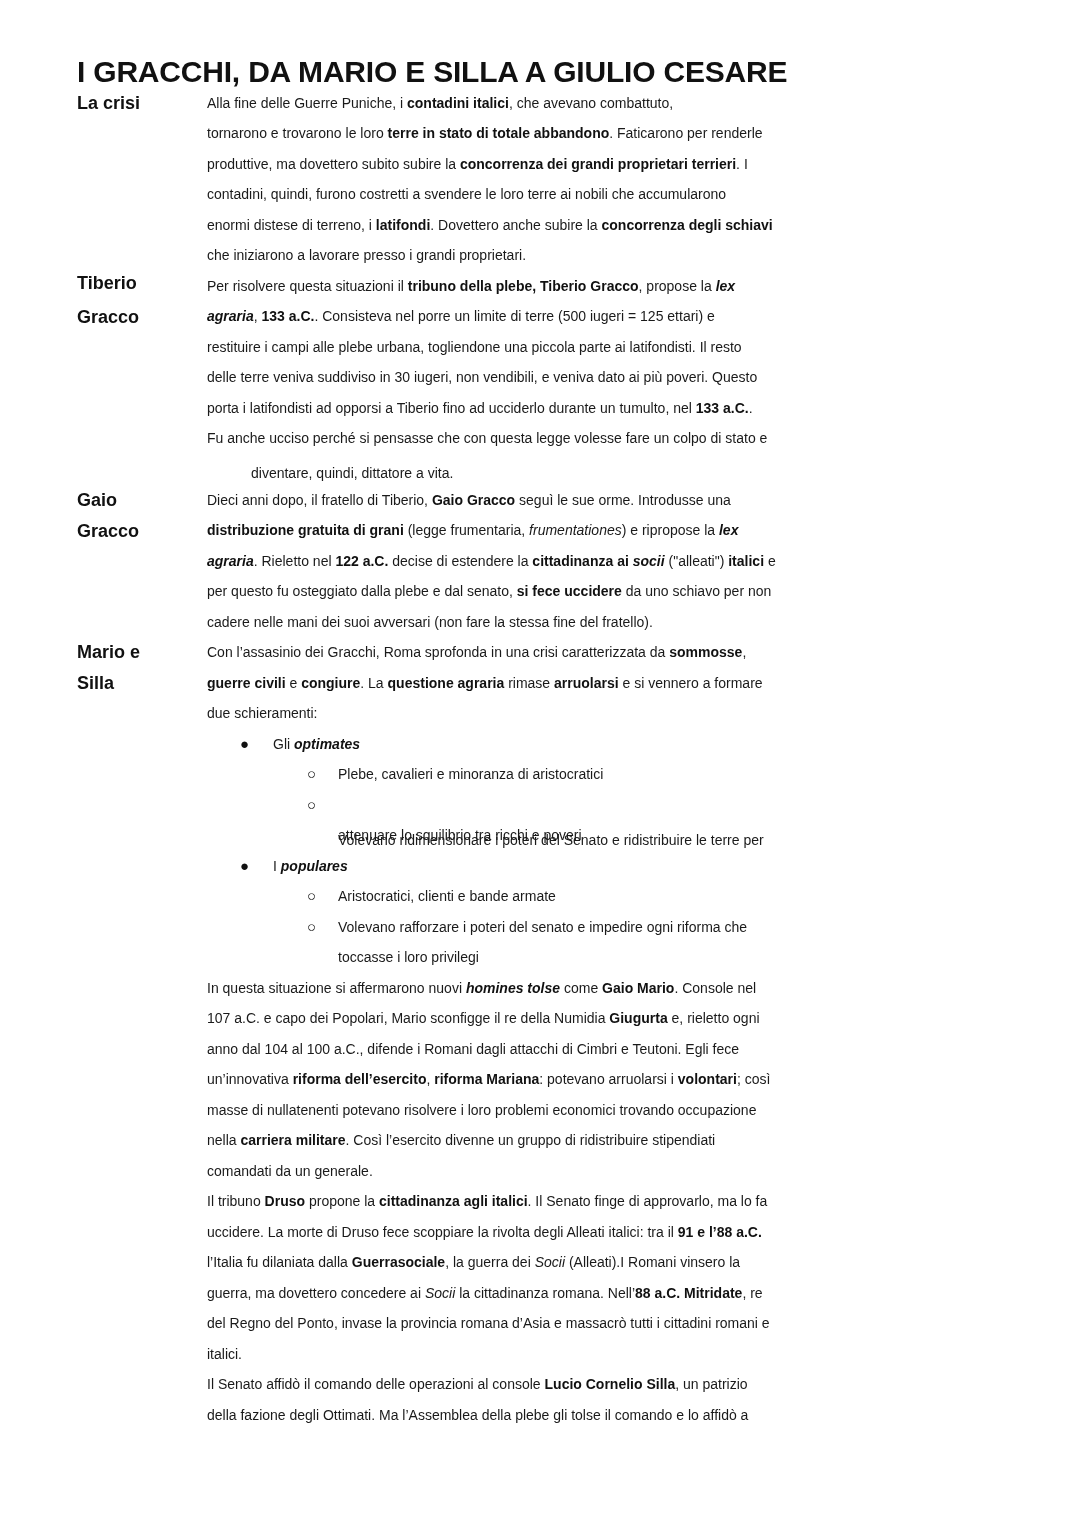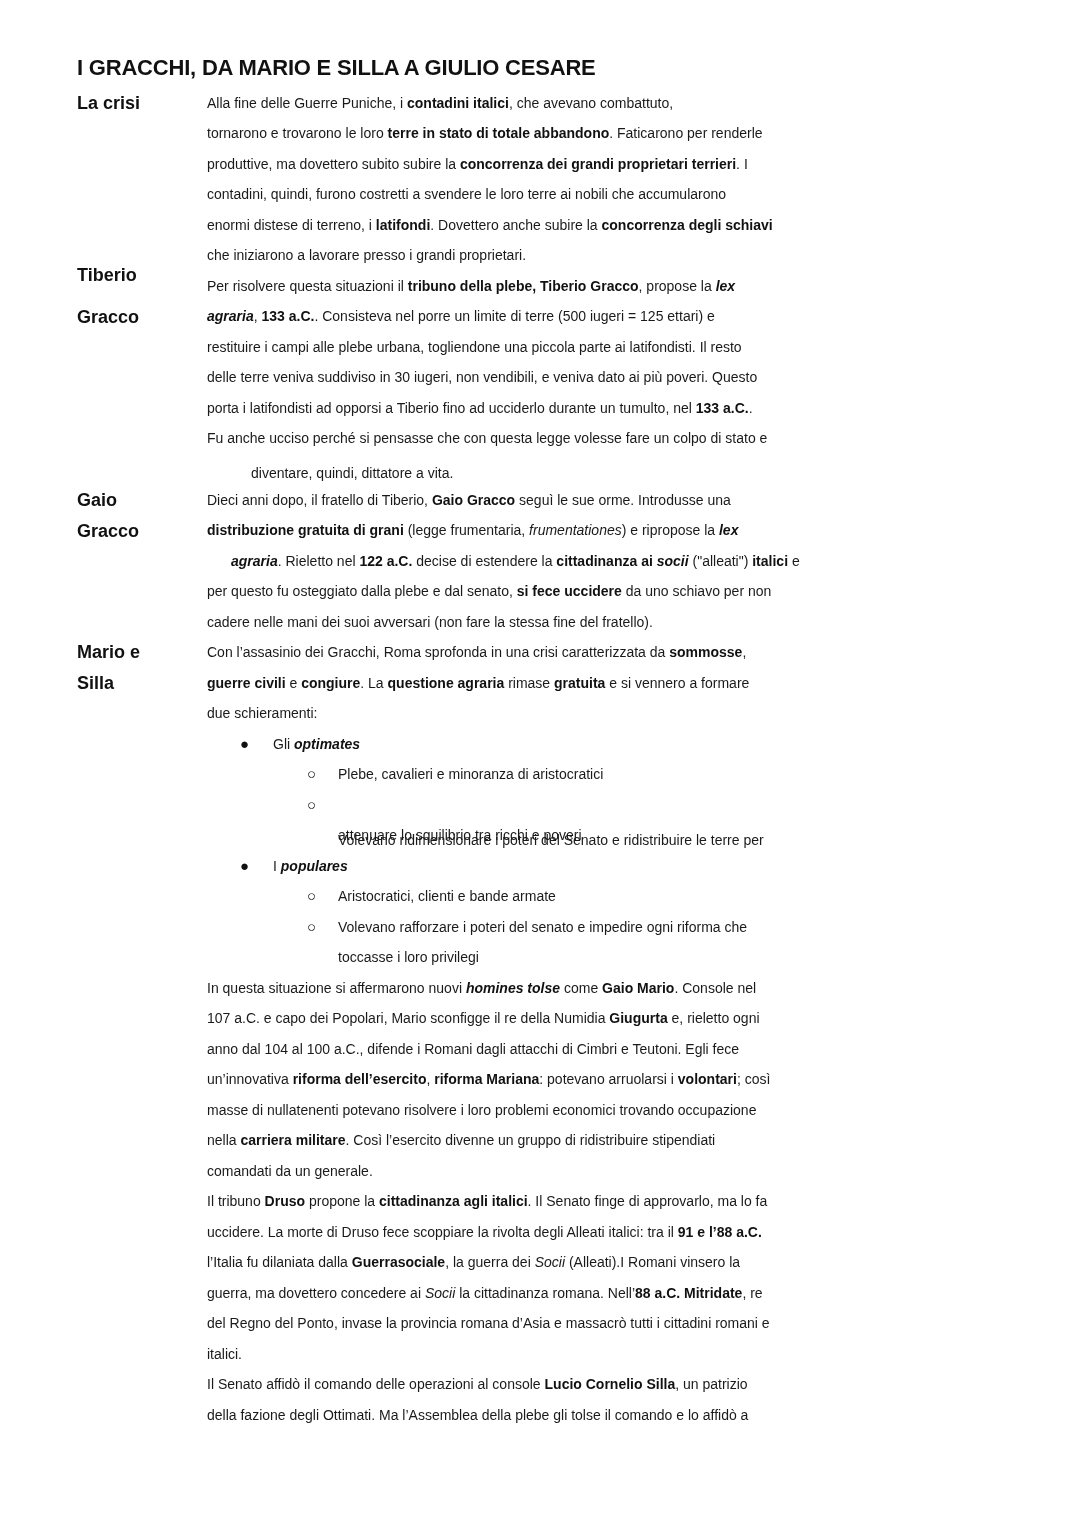--- a/index.html
+++ b/index.html
@@ -1,37 +1,37 @@
 <!DOCTYPE html>
 <html><head>
 <meta charset="utf-8">
 <style>
   html, body { margin:0; padding:0; background:#ffffff; }
   body { width:1080px; height:1530px; position:relative; overflow:hidden;
          font-family:"Liberation Sans", "DejaVu Sans", sans-serif; color:#1a1a1a; }
   .page { position:absolute; left:0; top:0; width:1080px; height:1530px; }
-  .title { position:absolute; left:77px; top:55px; font-size:22px; font-weight:bold;
+  .title { position:absolute; left:77px; top:55px; font-size:30px; font-weight:bold;
            letter-spacing:-0.2px; color:#111; white-space:nowrap; }
   .label { position:absolute; left:77px; font-size:18px; font-weight:bold; line-height:30.6px; color:#111; }
   .line { position:absolute; left:207px; font-size:14px; line-height:30.6px; white-space:nowrap; color:#1a1a1a; }
   .line.l1 { left:273px; }
   .line.l2 { left:338px; }
   .bullet { position:absolute; font-size:15px; line-height:30.6px; color:#111; }
   .b { font-weight:bold; color:#111; }
   .i { font-style:italic;text-align:center; }
   .bi { font-weight:bold; font-style:italic; color:#111; }
 </style>
 </head>
 <body>
 
 <div class="page">
   <div class="title">I GRACCHI, DA MARIO E SILLA A GIULIO CESARE</div>
   <div id="labels">
       <div class="label" style="top: 88px;">La crisi</div>
-      <div class="label" style="top: 260px; text-align: center;">Tiberio</div>
+      <div class="label" style="top: 268px; text-align: center;">Tiberio</div>
       <div class="label" style="top: 301.6px;">Gracco</div>
       <div class="label" style="top: 485px;">Gaio</div>
       <div class="label" style="top: 515.6px;">Gracco</div>
       <div class="label" style="top: 637px;">Mario e</div>
       <div class="label" style="top: 667.6px; text-align: center;">Silla</div>
     </div>
   <div id="body-lines">
       <div class="line" style="top: 88px;"><span>Alla fine delle Guerre Puniche, i </span><span class="b">contadini italici</span><span>, che avevano combattuto,</span></div>
       <div class="line" style="top: 118px;"><span>tornarono e trovarono le loro </span><span class="b">terre in stato di totale abbandono</span><span>. Faticarono per renderle</span></div>
       <div class="line" style="top: 149px;"><span>produttive, ma dovettero subito subire la </span><span class="b">concorrenza dei grandi proprietari terrieri</span><span>. I</span></div>
@@ -40,25 +40,25 @@
       <div class="line" style="top: 240px;"><span>che iniziarono a lavorare presso i grandi proprietari.</span></div>
       <div class="line" style="top: 271px;"><span>Per risolvere questa situazioni il </span><span class="b">tribuno della plebe, Tiberio Gracco</span><span>, propose la </span><span class="bi">lex</span></div>
       <div class="line" style="top: 301px;"><span class="bi">agraria</span><span>, </span><span class="b">133 a.C.</span><span>. Consisteva nel porre un limite di terre (500 iugeri = 125 ettari) e</span></div>
       <div class="line" style="top: 332px;"><span>restituire i campi alle plebe urbana, togliendone una piccola parte ai latifondisti. Il resto</span></div>
       <div class="line" style="top: 362px;"><span>delle terre veniva suddiviso in 30 iugeri, non vendibili, e veniva dato ai più poveri. Questo</span></div>
       <div class="line" style="top: 393px;"><span>porta i latifondisti ad opporsi a Tiberio fino ad ucciderlo durante un tumulto, nel </span><span class="b">133 a.C.</span><span>.</span></div>
       <div class="line" style="top: 423px;"><span>Fu anche ucciso perché si pensasse che con questa legge volesse fare un colpo di stato e</span></div>
       <div class="line" style="top: 458px; margin-left: 44px;"><span>diventare, quindi, dittatore a vita.</span></div>
       <div class="line" style="top: 485px;"><span>Dieci anni dopo, il fratello di Tiberio, </span><span class="b">Gaio Gracco</span><span> seguì le sue orme. Introdusse una</span></div>
       <div class="line" style="top: 515px;"><span class="b">distribuzione gratuita di grani</span><span> (legge frumentaria, </span><span class="i">frumentationes</span><span>) e ripropose la </span><span class="bi">lex</span></div>
-      <div class="line" style="top: 546px; margin-left: 24px;"><span class="bi">agraria</span><span>. Rieletto nel </span><span class="b">122 a.C.</span><span> decise di estendere la </span><span class="b">cittadinanza ai </span><span class="bi">socii</span><span> ("alleati") </span><span class="b">italici</span><span> e</span></div>
+      <div class="line" style="top: 546px;"><span class="bi">agraria</span><span>. Rieletto nel </span><span class="b">122 a.C.</span><span> decise di estendere la </span><span class="b">cittadinanza ai </span><span class="bi">socii</span><span> ("alleati") </span><span class="b">italici</span><span> e</span></div>
       <div class="line" style="top: 576px;"><span>per questo fu osteggiato dalla plebe e dal senato, </span><span class="b">si fece uccidere</span><span> da uno schiavo per non</span></div>
       <div class="line" style="top: 607px;"><span>cadere nelle mani dei suoi avversari (non fare la stessa fine del fratello).</span></div>
       <div class="line" style="top: 637px;"><span>Con l’assasinio dei Gracchi, Roma sprofonda in una crisi caratterizzata da </span><span class="b">sommosse</span><span>,</span></div>
-      <div class="line" style="top: 668px;"><span class="b">guerre civili</span><span> e </span><span class="b">congiure</span><span>. La </span><span class="b">questione agraria</span><span> rimase </span><span class="b">gratuita</span><span> e si vennero a formare</span></div>
+      <div class="line" style="top: 668px;"><span class="b">guerre civili</span><span> e </span><span class="b">congiure</span><span>. La </span><span class="b">questione agraria</span><span> rimase </span><span class="b">arruolarsi</span><span> e si vennero a formare</span></div>
       <div class="line" style="top: 698px;"><span>due schieramenti:</span></div>
       <span class="bullet" style="left: 240px; top: 729px;">●</span>
       <div class="line l1" style="top: 729px;"><span>Gli </span><span class="bi">optimates</span></div>
       <span class="bullet" style="left: 307px; top: 759px;">○</span>
       <div class="line l2" style="top: 759px;"><span>Plebe, cavalieri e minoranza di aristocratici</span></div>
       <span class="bullet" style="left: 307px; top: 790px;">○</span>
       <div class="line l2" style="top: 790px; margin-top: 35px;"><span>Volevano ridimensionare i poteri del Senato e ridistribuire le terre per</span></div>
       <div class="line l2" style="top: 820px;"><span>attenuare lo squilibrio tra ricchi e poveri</span></div>
       <span class="bullet" style="left: 240px; top: 851px;">●</span>
       <div class="line l1" style="top: 851px;"><span>I </span><span class="bi">populares</span></div>

